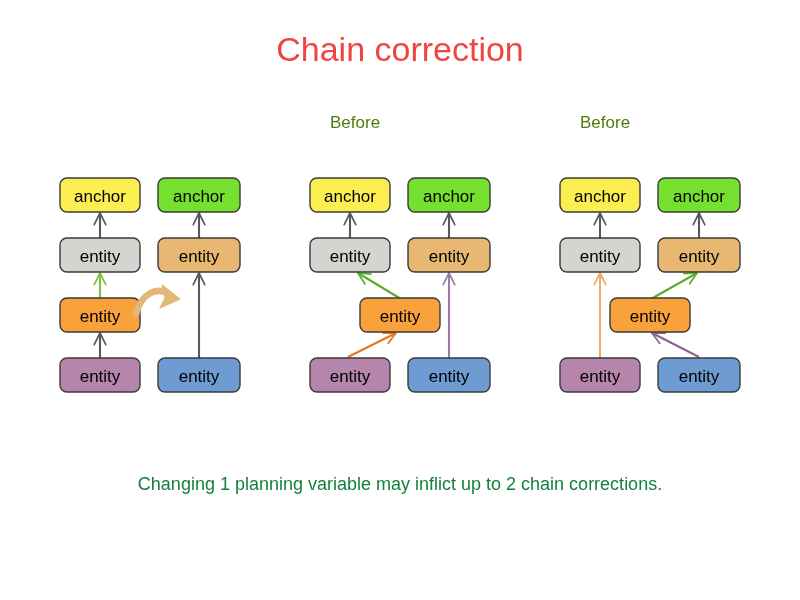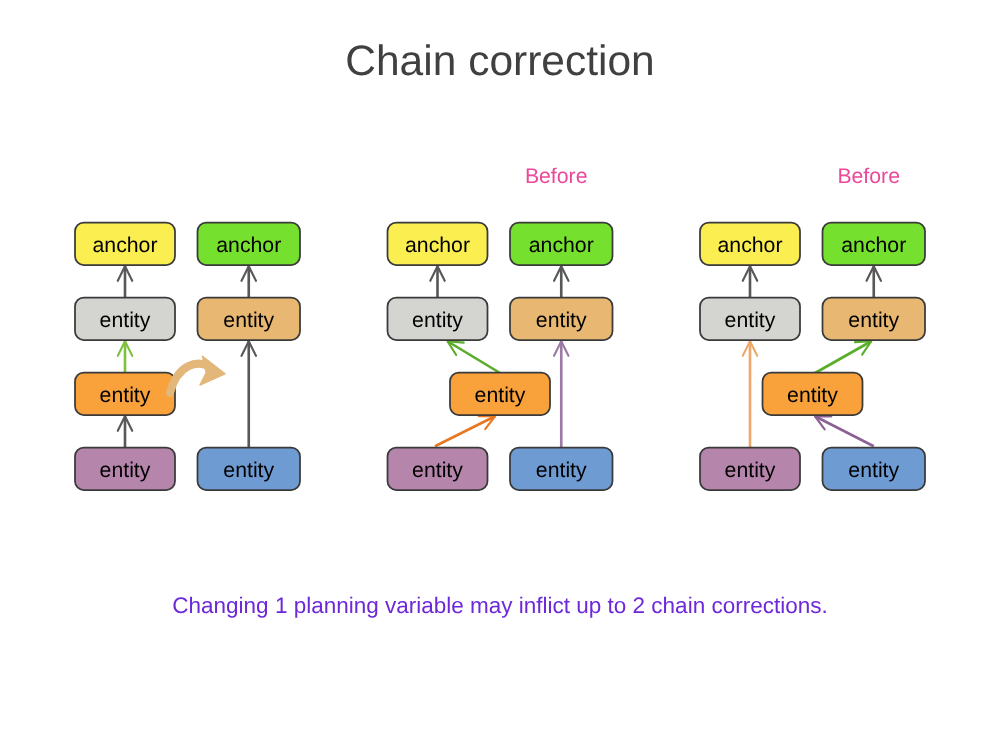--- a/index.html
+++ b/index.html
@@ -24,41 +24,41 @@
   }
   .title {
     position: absolute;
     left: 0;
     top: 29px;
     width: 800px;
     text-align: center;
     font-size: 34px;
     line-height: 40px;
     font-weight: normal;
-    color: #404040;
+    color: #ef4444;
     white-space: nowrap;
   }
   .caption {
     position: absolute;
     left: 0;
     top: 472px;
     width: 800px;
     text-align: center;
     font-size: 18px;
     line-height: 24px;
-    color: #6d28d9;
+    color: #15803d;
     white-space: nowrap;
   }
   .phase-label {
     position: absolute;
-    top: 130px;
+    top: 112px;
     font-size: 17px;
     line-height: 22px;
-    text-align: right;
-    color: #ec4899;
+    text-align: left;
+    color: #4d7c0f;
     white-space: nowrap;
   }
   #label-before { left: 330px; width: 140px; }
   #label-after  { left: 580px; width: 140px; }
 
   svg#diagram {
     position: absolute;
     left: 0;
     top: 0;
     width: 800px;

